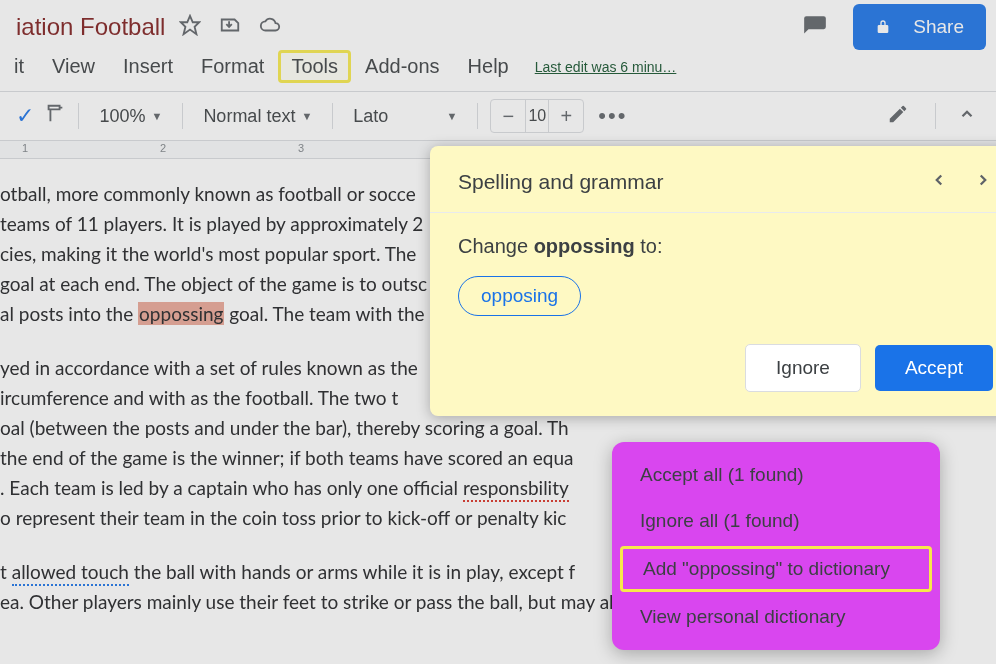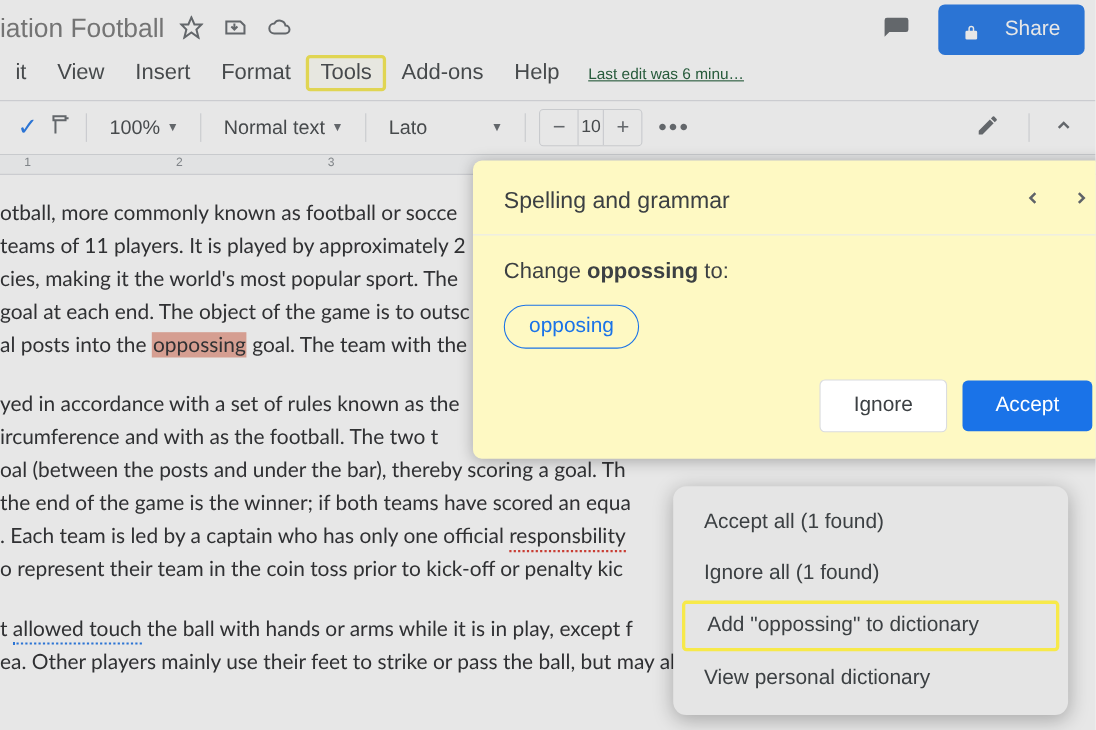--- a/index.html
+++ b/index.html
@@ -19,43 +19,43 @@
     z-index: 5;
   }
   .header-row {
     display: flex;
     align-items: center;
     padding: 6px 10px 0 0;
     height: 48px;
   }
   .doc-title {
     font-size: 24px;
-    color: #737373;
-    padding-left: 0;
+    color: #7f1d1d;
+    padding-left: 16px;
     margin-right: 14px;
   }
   .title-icons { display: flex; gap: 18px; align-items: center; }
   .title-icons svg { width: 22px; height: 22px; }
   .spacer { flex: 1; }
   .comment-btn {
     width: 40px; height: 40px;
     border-radius: 4px;
     display: flex; align-items: center; justify-content: center;
     margin-right: 18px;
   }
   .share-btn {
     background: #1a73e8;
     color: #fff;
     border: none;
     border-radius: 6px;
     padding: 12px 22px;
     font-size: 19px;
     font-weight: 500;
     display: flex;
-    align-items: flex-end;
+    align-items: center;
     gap: 22px;
   }
   .menubar {
     display: flex;
     align-items: center;
     gap: 0;
     padding: 2px 0 8px 0;
     font-size: 20px;
     color: #3c4043;
   }
@@ -194,22 +194,22 @@
     border: 1px solid #dadce0;
     border-radius: 5px;
     display:flex; align-items:center; justify-content:center;
     color:#5f6368;
   }
 
   .context-menu {
     position: absolute;
     top: 442px;
     left: 612px;
-    width: 359px;
-    background: #e5e5e5;
+    width: 328px;
+    background: #d946ef;
     border-radius: 12px;
     box-shadow: 0 4px 18px rgba(0,0,0,0.28);
     z-index: 20;
     padding: 10px 0;
   }
   .ctx-item {
     font-size: 19px;
     color: #3c4043;
     padding: 12px 28px;
     cursor: pointer;

